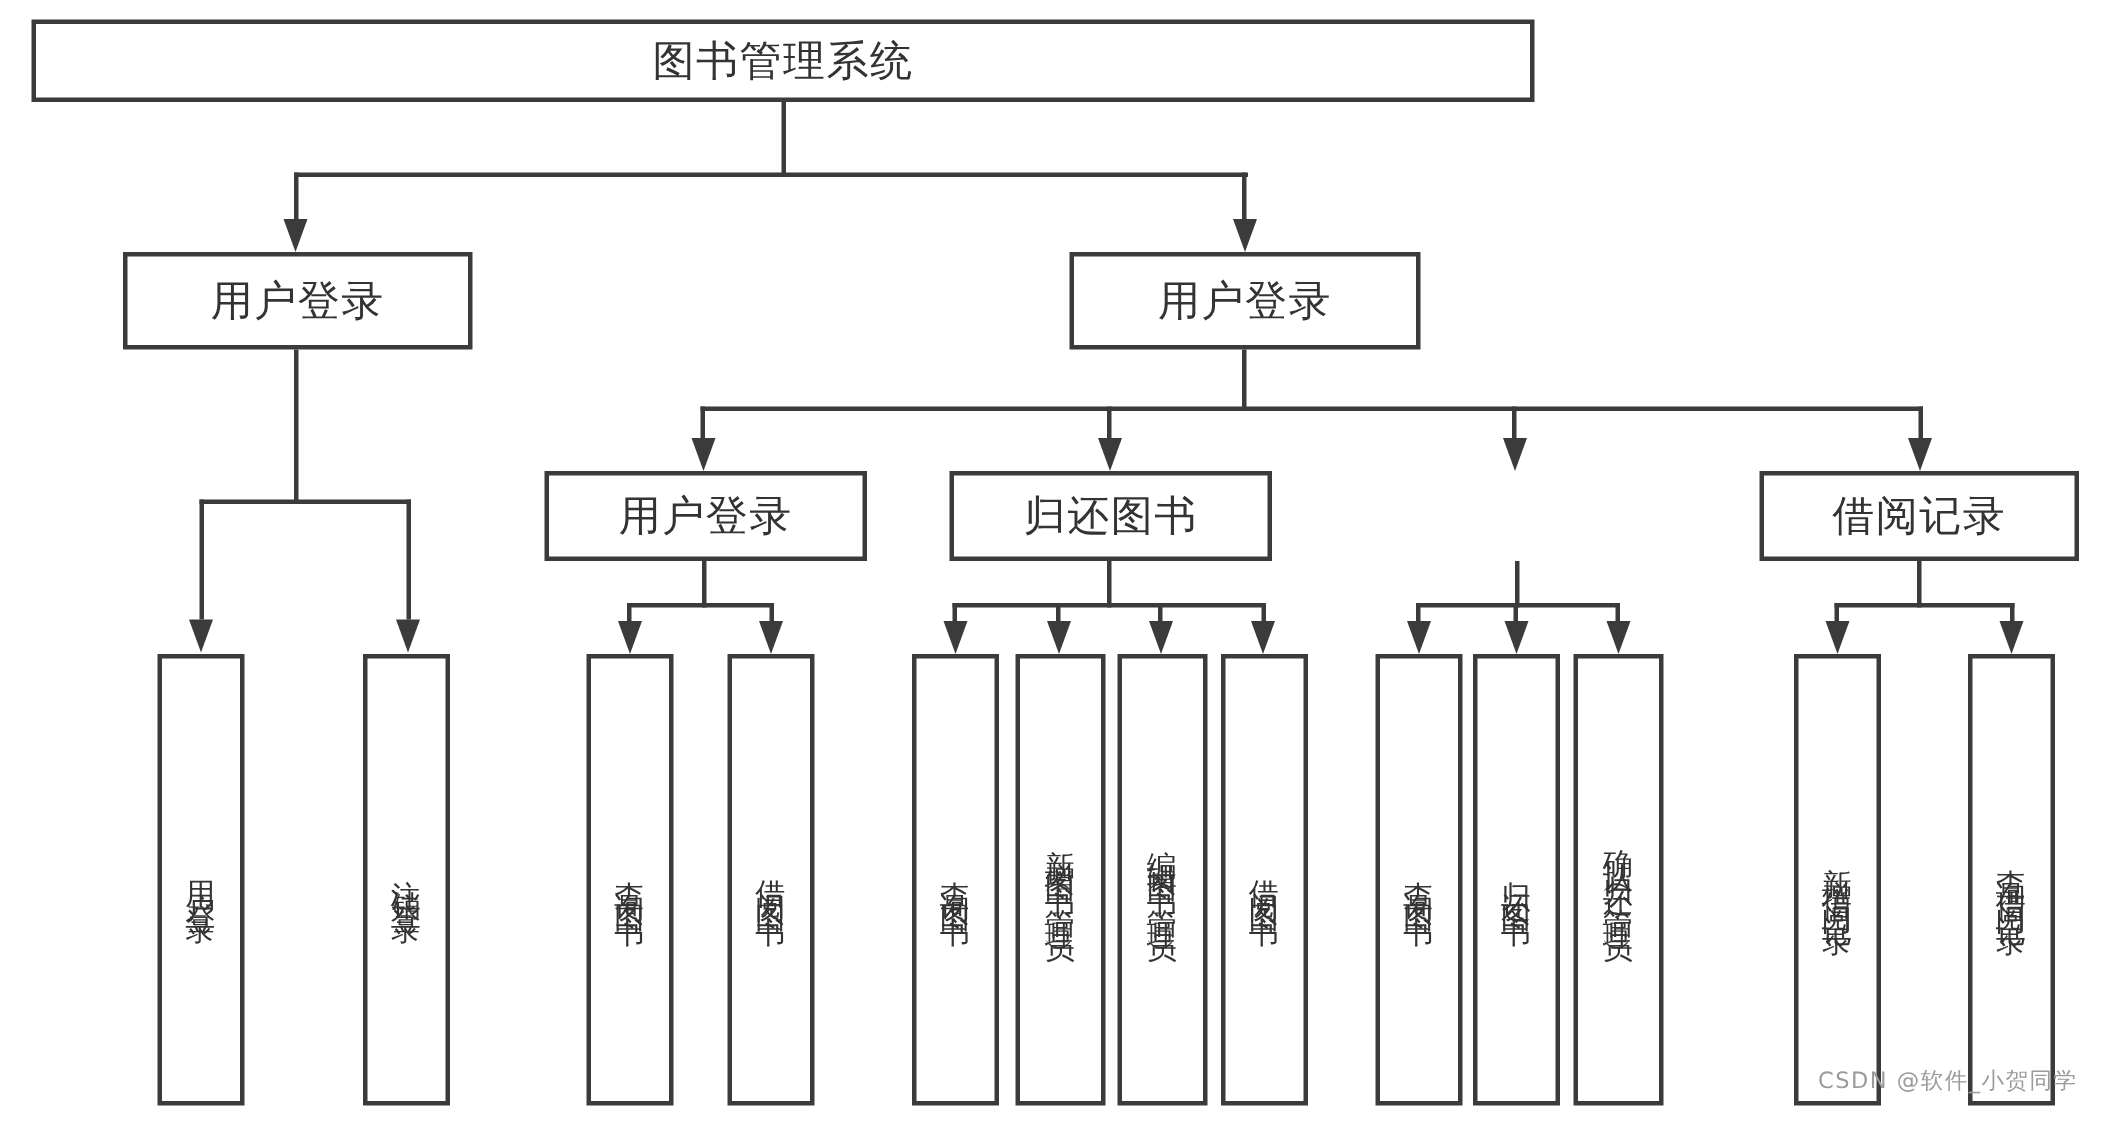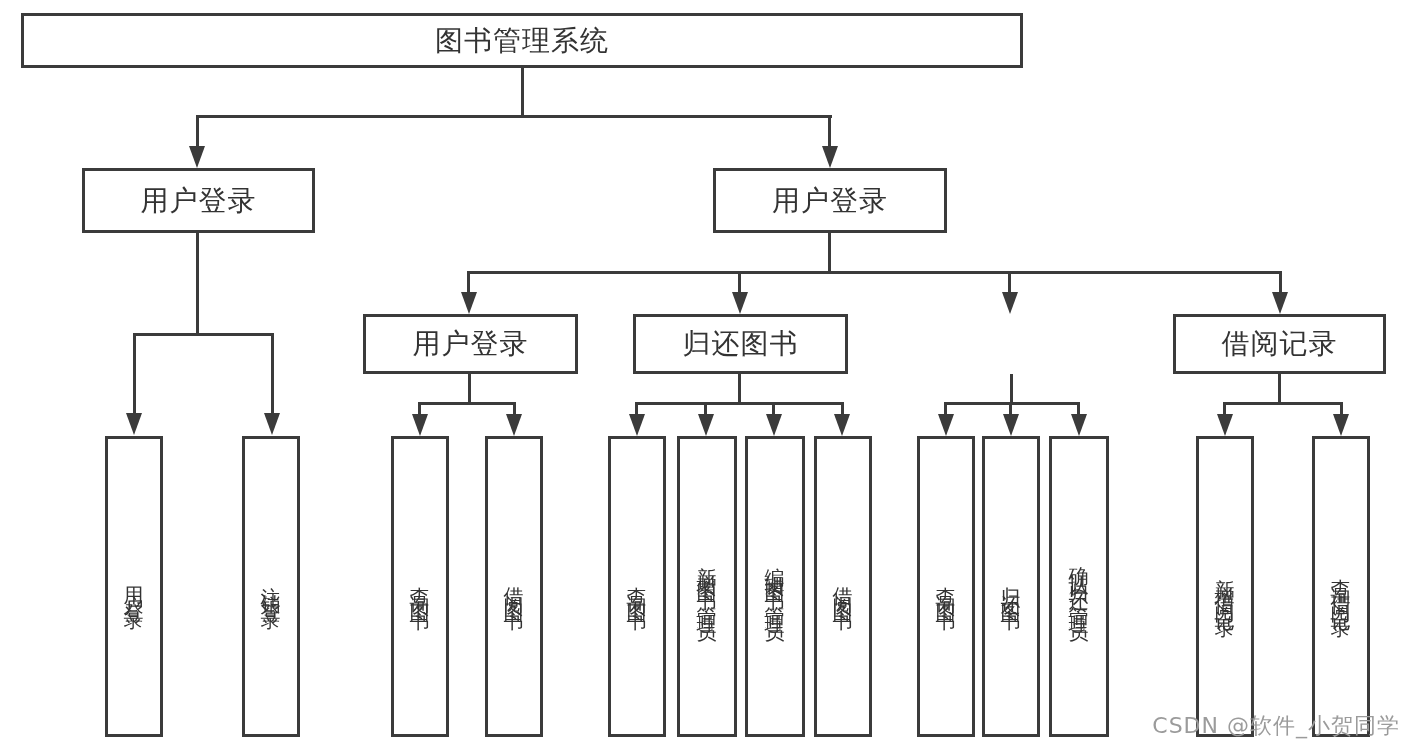--- a/index.html
+++ b/index.html
@@ -39,22 +39,22 @@
   }
   .ln{position:absolute;background:var(--line);}
   .ar{
     position:absolute;width:0;height:0;
     border-left:8px solid transparent;
     border-right:8px solid transparent;
     border-top:22px solid var(--line);
   }
   .watermark{
     position:absolute;
-    right:5px;top:711px;
-    font-size:22px;
+    right:20px;top:711px;
+    font-size:15px;
     color:var(--wm);
     letter-spacing:1px;
     white-space:nowrap;
   }
 </style>
 </head>
 <body>
 
 <div class="canvas">
 

